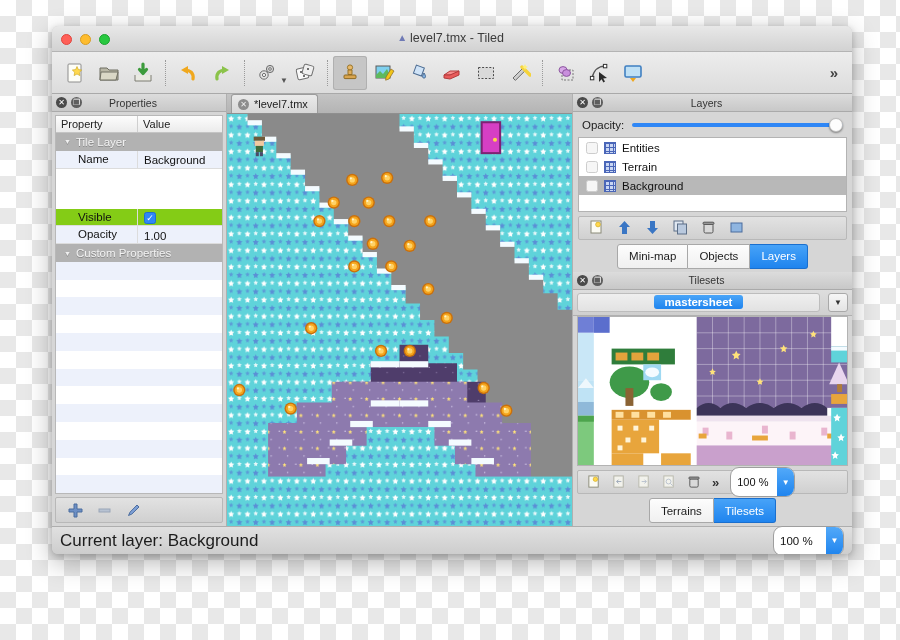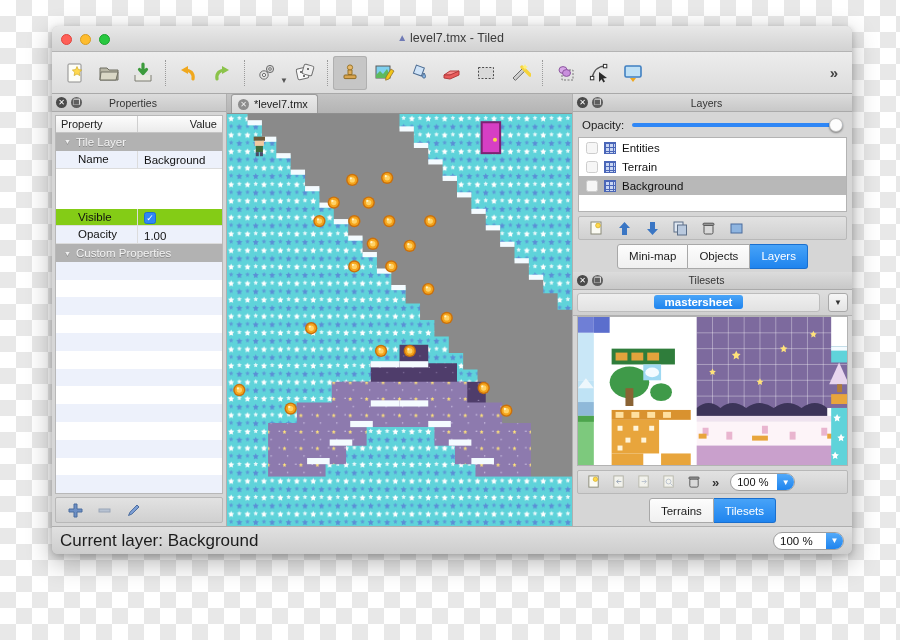--- a/index.html
+++ b/index.html
@@ -82,21 +82,21 @@
   .dockbtn {
     width: 11px; height: 11px; border-radius: 50%;
     background: #4a4a4a; color: #fff;
     font-size: 8px; line-height: 11px; text-align: center;
     margin-left: 4px; z-index: 2;
   }
   .dockbtn.sec { background: #5e5e5e; }
   
   #left-dock { width: 175px; background: #d6d6d6; display: flex; flex-direction: column; border-right: 1px solid #b0b0b0;}
   #prop-table { flex: 1; background: #fff; margin: 3px; border: 1px solid #b8b8b8; overflow: hidden; display: flex; flex-direction: column;}
-  .prop-head { display: flex; height: 18px; background: linear-gradient(#fdfdfd,#ebebeb); border-bottom: 1px solid #c4c4c4; font-size: 11px; color: #222; justify-content: space-between;}
+  .prop-head { display: flex; height: 18px; background: linear-gradient(#fdfdfd,#ebebeb); border-bottom: 1px solid #c4c4c4; font-size: 11px; color: #222;}
   .prop-head div { padding: 2px 5px; }
   .ph-1 { width: 82px; border-right: 1px solid #cfcfcf; }
   .prop-group {
     height: 19px; background: #b2b2b2; color: #f2f2f2;
     font-size: 11.5px; display: flex; align-items: center;
     padding-left: 8px; text-shadow: 0 1px 0 rgba(0,0,0,.25);
   }
   .tri { font-size: 7px; margin-right: 5px; color: #efefef; }
   .prop-row { display: flex; height: 19px; font-size: 11.5px; color: #111; align-items: stretch;}
   .prop-row.odd { background: #edf1fb; }
@@ -198,21 +198,21 @@
     font-size: 8px; color: #333;
   }
   #tileset-view { height: 152px; background: #fff; border: 1px solid #b3b3b3; margin: 0 4px; overflow: hidden; position: relative;}
   #tileset-canvas { width: 100%; height: 100%; display: block; }
   #tileset-tools {
     height: 24px; display: flex; align-items: center; gap: 11px;
     padding: 0 9px; margin: 4px 4px 0 4px;
     background: linear-gradient(#e2e2e2,#d0d0d0); border: 1px solid #b8b8b8; border-radius: 2px;
   }
   .combo {
-    display: flex; align-items: center; height: 18px;
+    display: flex; align-items: center; height: 30px;
     border: 1px solid #9e9e9e; border-radius: 9px; overflow: hidden; background: #fff;
   }
   .combo .val { font-size: 11px; color: #111; padding: 0 6px; min-width: 46px; }
   .combo .arrow {
     width: 17px; height: 100%; background: linear-gradient(#52a9f9,#1f84ee);
     color: #fff; font-size: 8px; display: flex; align-items: center; justify-content: center;
   }
   
   #statusbar {
     height: 28px; background: linear-gradient(#e0e0e0,#cdcdcd);

